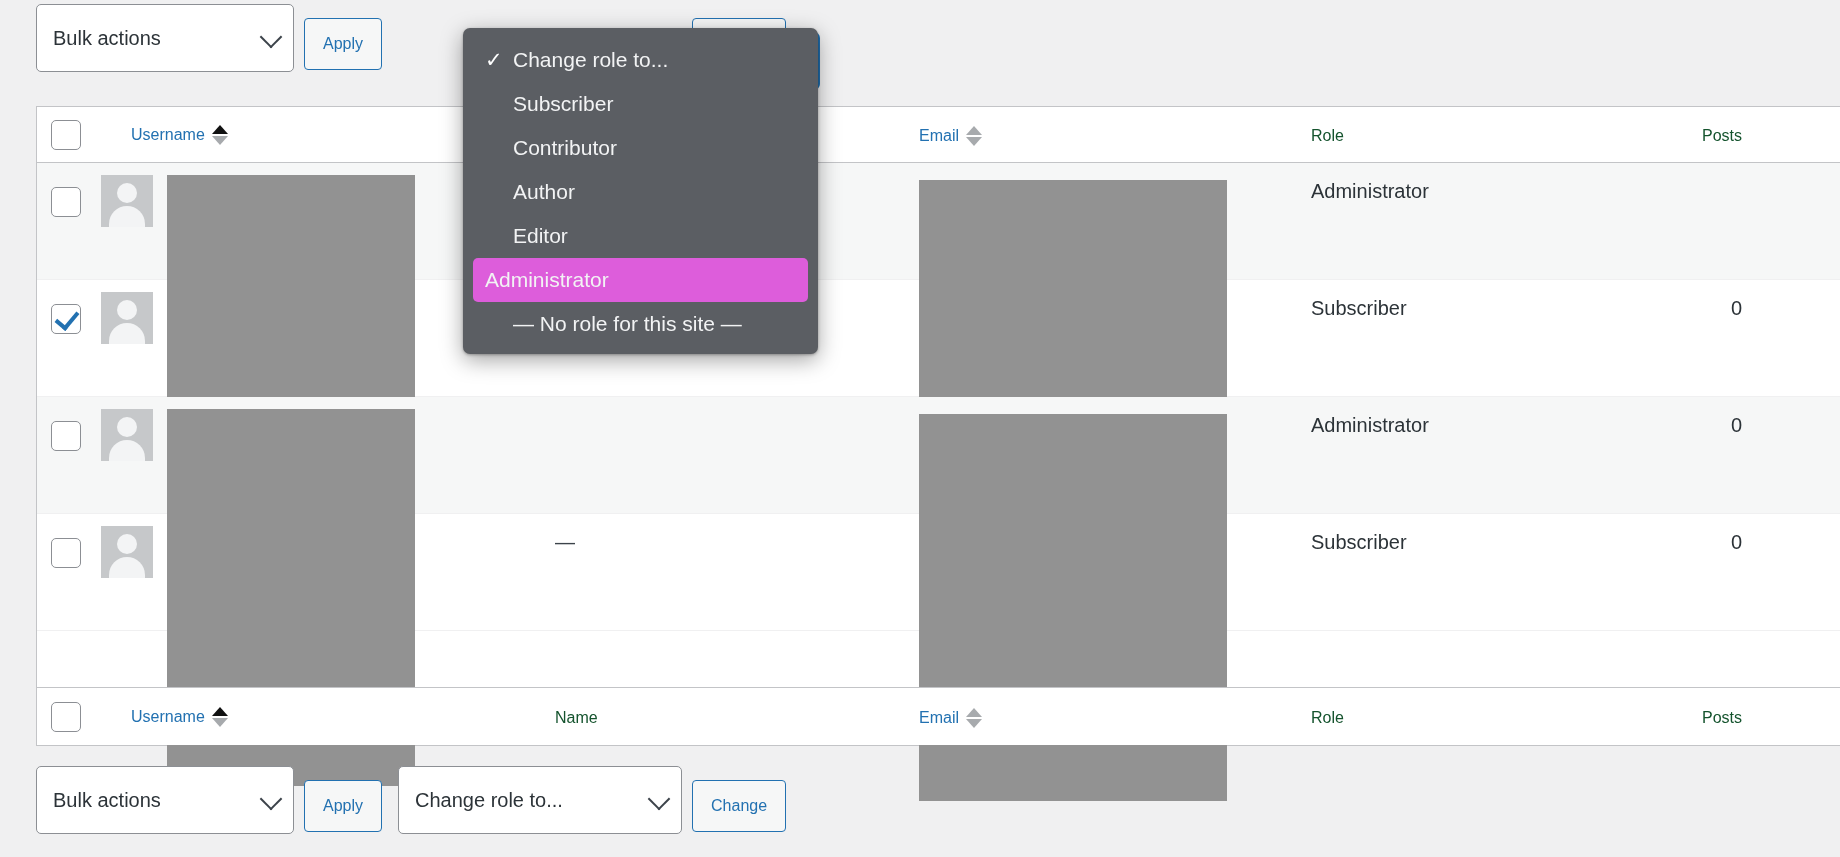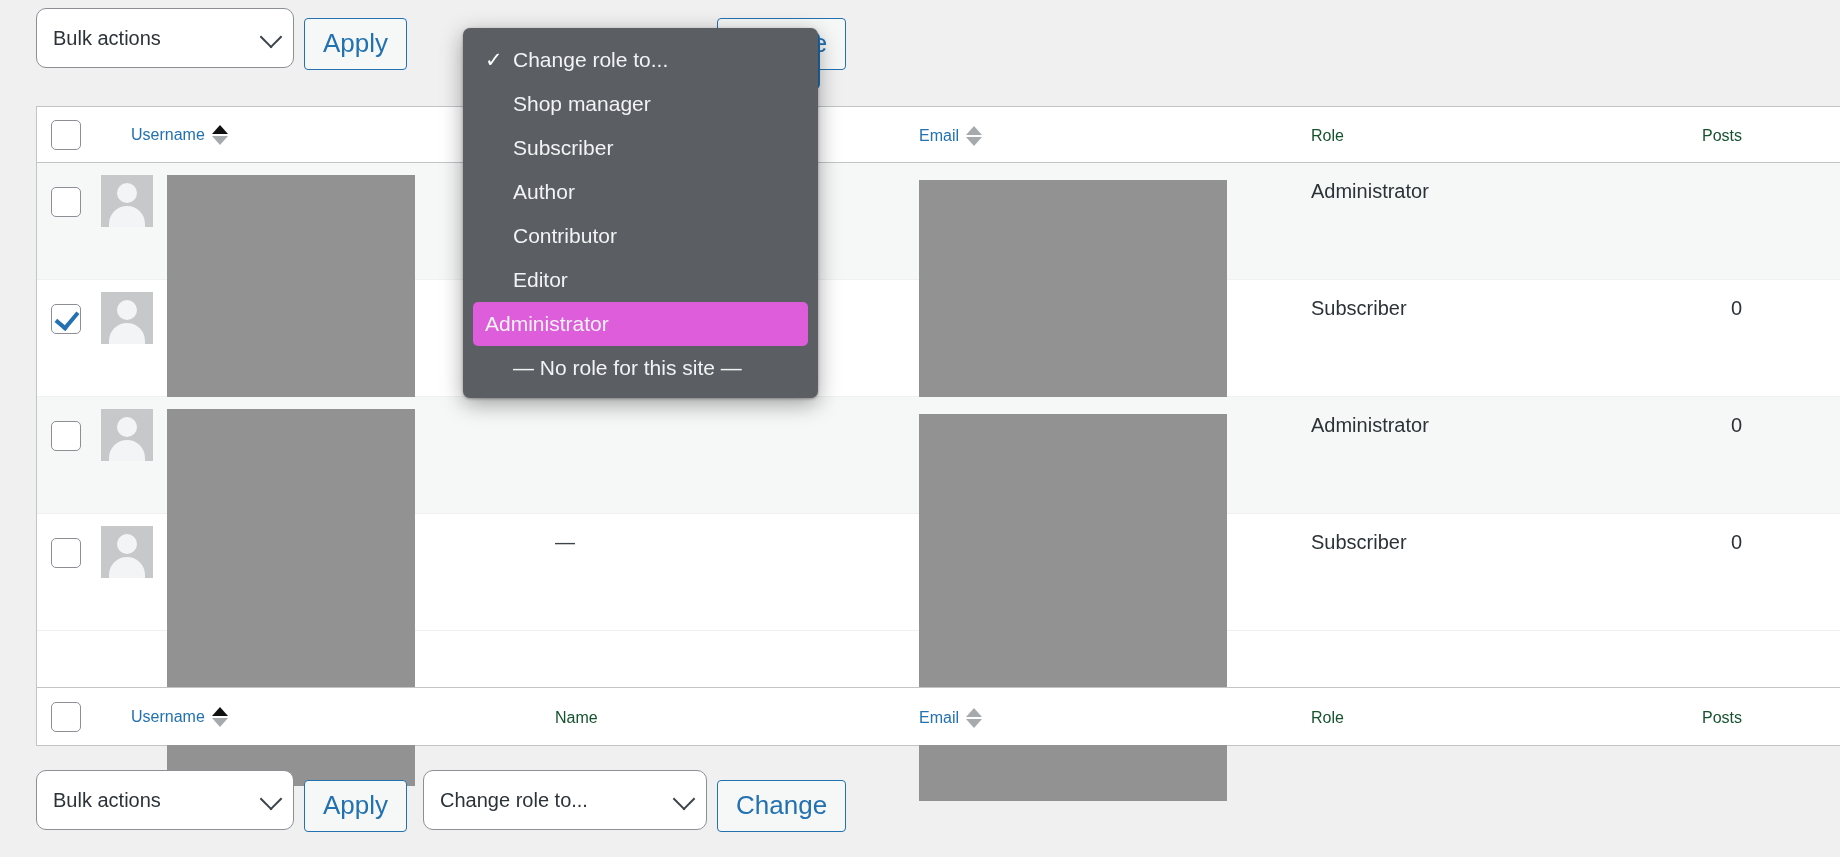--- a/index.html
+++ b/index.html
@@ -17,40 +17,40 @@
   
   .tablenav{
     position:absolute;left:0;right:0;height:76px;
     display:flex;align-items:center;gap:0;
     padding-left:36px;box-sizing:border-box;
   }
   .tablenav.top{top:0;}
   .tablenav.bottom{top:762px;}
 
   .select-box{
-    position:relative;height:60px;box-sizing:border-box;
-    background:#fff;border:1px solid #8c8f94;border-radius:10px;
+    position:relative;height:68px;box-sizing:border-box;
+    background:#fff;border:1px solid #8c8f94;border-radius:5px;
     display:flex;align-items:center;
     padding:0 44px 0 16px;
     font-size:20px;color:#2c3338;
     white-space:nowrap;
   }
   .select-box .chev{
     position:absolute;right:14px;top:50%;
     width:14px;height:14px;margin-top:-9px;
     border-right:2.5px solid #3c434a;border-bottom:2.5px solid #3c434a;
     transform:rotate(45deg);
   }
   .sel-bulk{width:258px;}
   .sel-role{width:284px;}
 
   .btn{
     height:52px;box-sizing:border-box;
     background:#f6f7f7;border:1px solid #2271b1;border-radius:4px;
-    color:#2271b1;font-size:26px;
+    color:#2271b1;font-size:16px;
     display:flex;align-items:center;justify-content:center;
     padding:0 18px;white-space:nowrap;margin-top:11px;
   }
   .gap-sm{width:10px;}
   .gap-md{width:16px;}
 
   
   .table{
     position:absolute;left:36px;right:0;top:106px;height:640px;
     background:#fff;
@@ -331,33 +331,29 @@
     <div class="btn">Change</div>
   </div>
 
   <div class="menu" id="roleMenu">
       <div class="mi">
         <span class="check">✓</span>
         <span class="label">Change role to...</span>
       </div>
       <div class="mi">
         <span class="check"></span>
-        <span class="label">Shop manager</span>
-      </div>
-      <div class="mi">
-        <span class="check"></span>
         <span class="label">Subscriber</span>
       </div>
       <div class="mi">
         <span class="check"></span>
+        <span class="label">Contributor</span>
+      </div>
+      <div class="mi">
+        <span class="check"></span>
         <span class="label">Author</span>
-      </div>
-      <div class="mi">
-        <span class="check"></span>
-        <span class="label">Contributor</span>
       </div>
       <div class="mi">
         <span class="check"></span>
         <span class="label">Editor</span>
       </div>
       <div class="mi sel">
         <span class="label">Administrator</span>
       </div>
       <div class="mi">
         <span class="check"></span>

